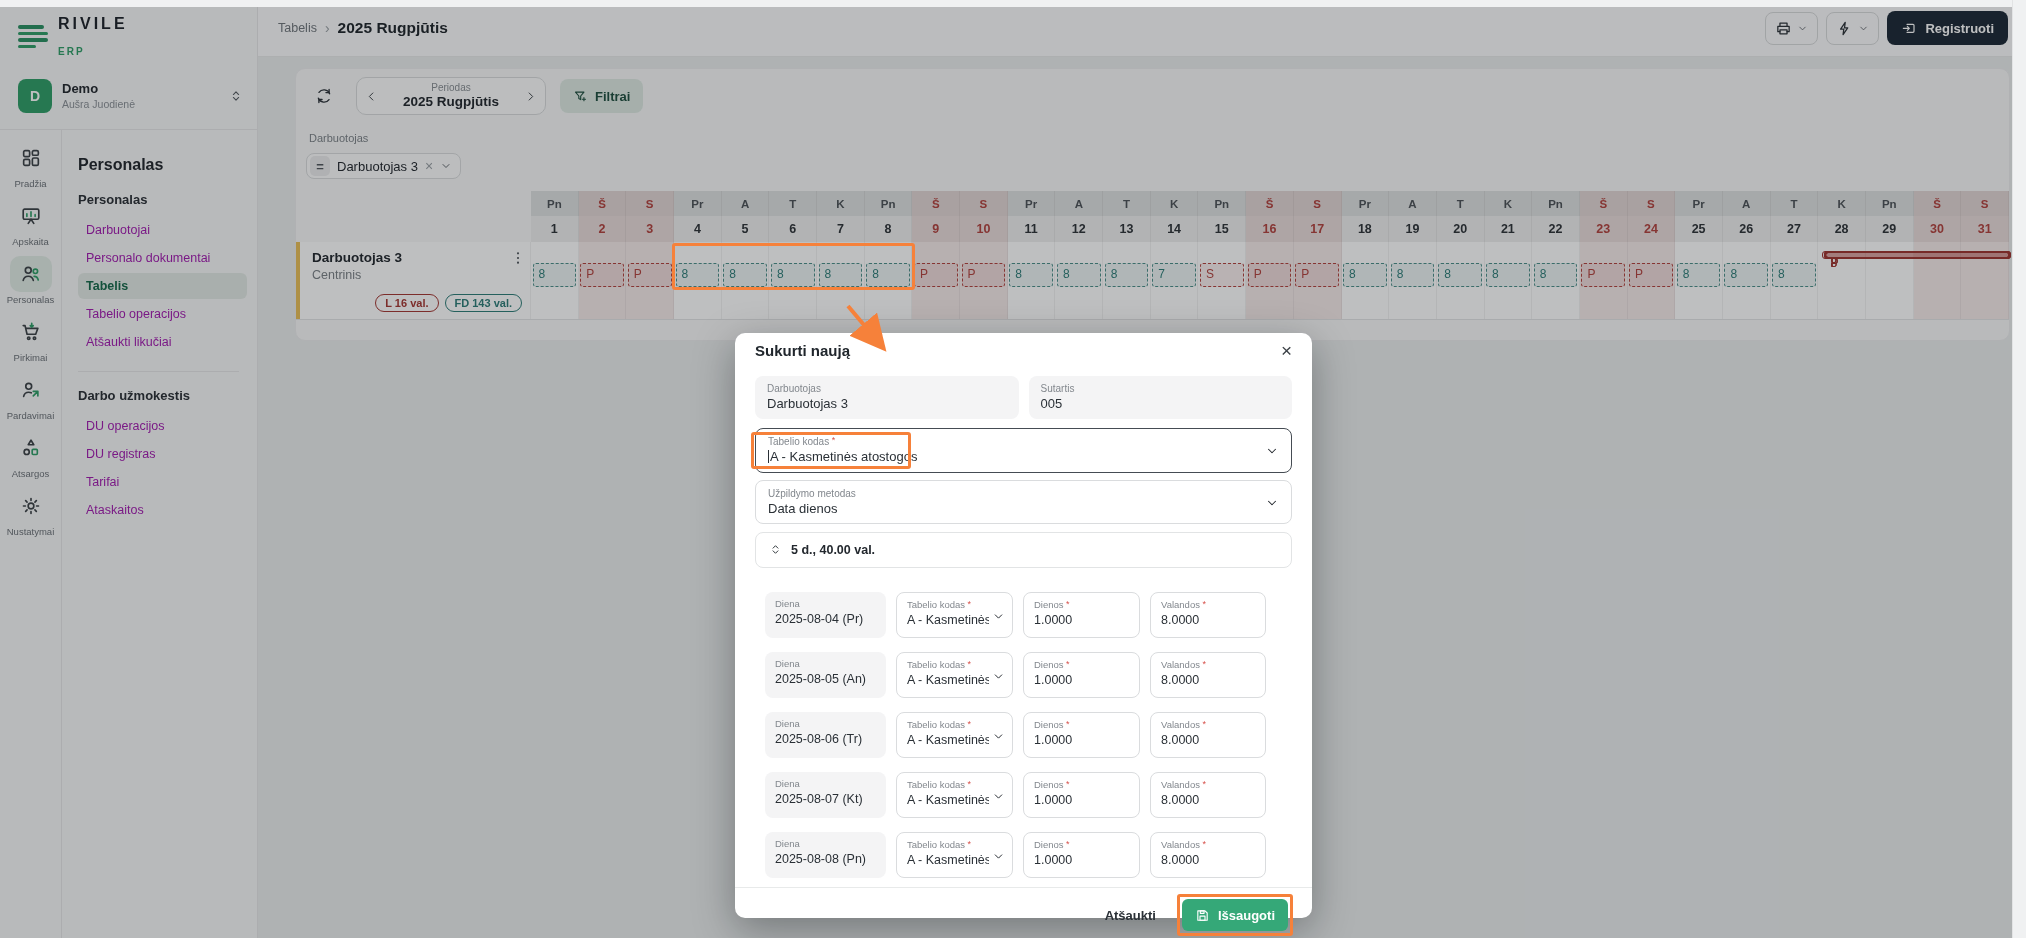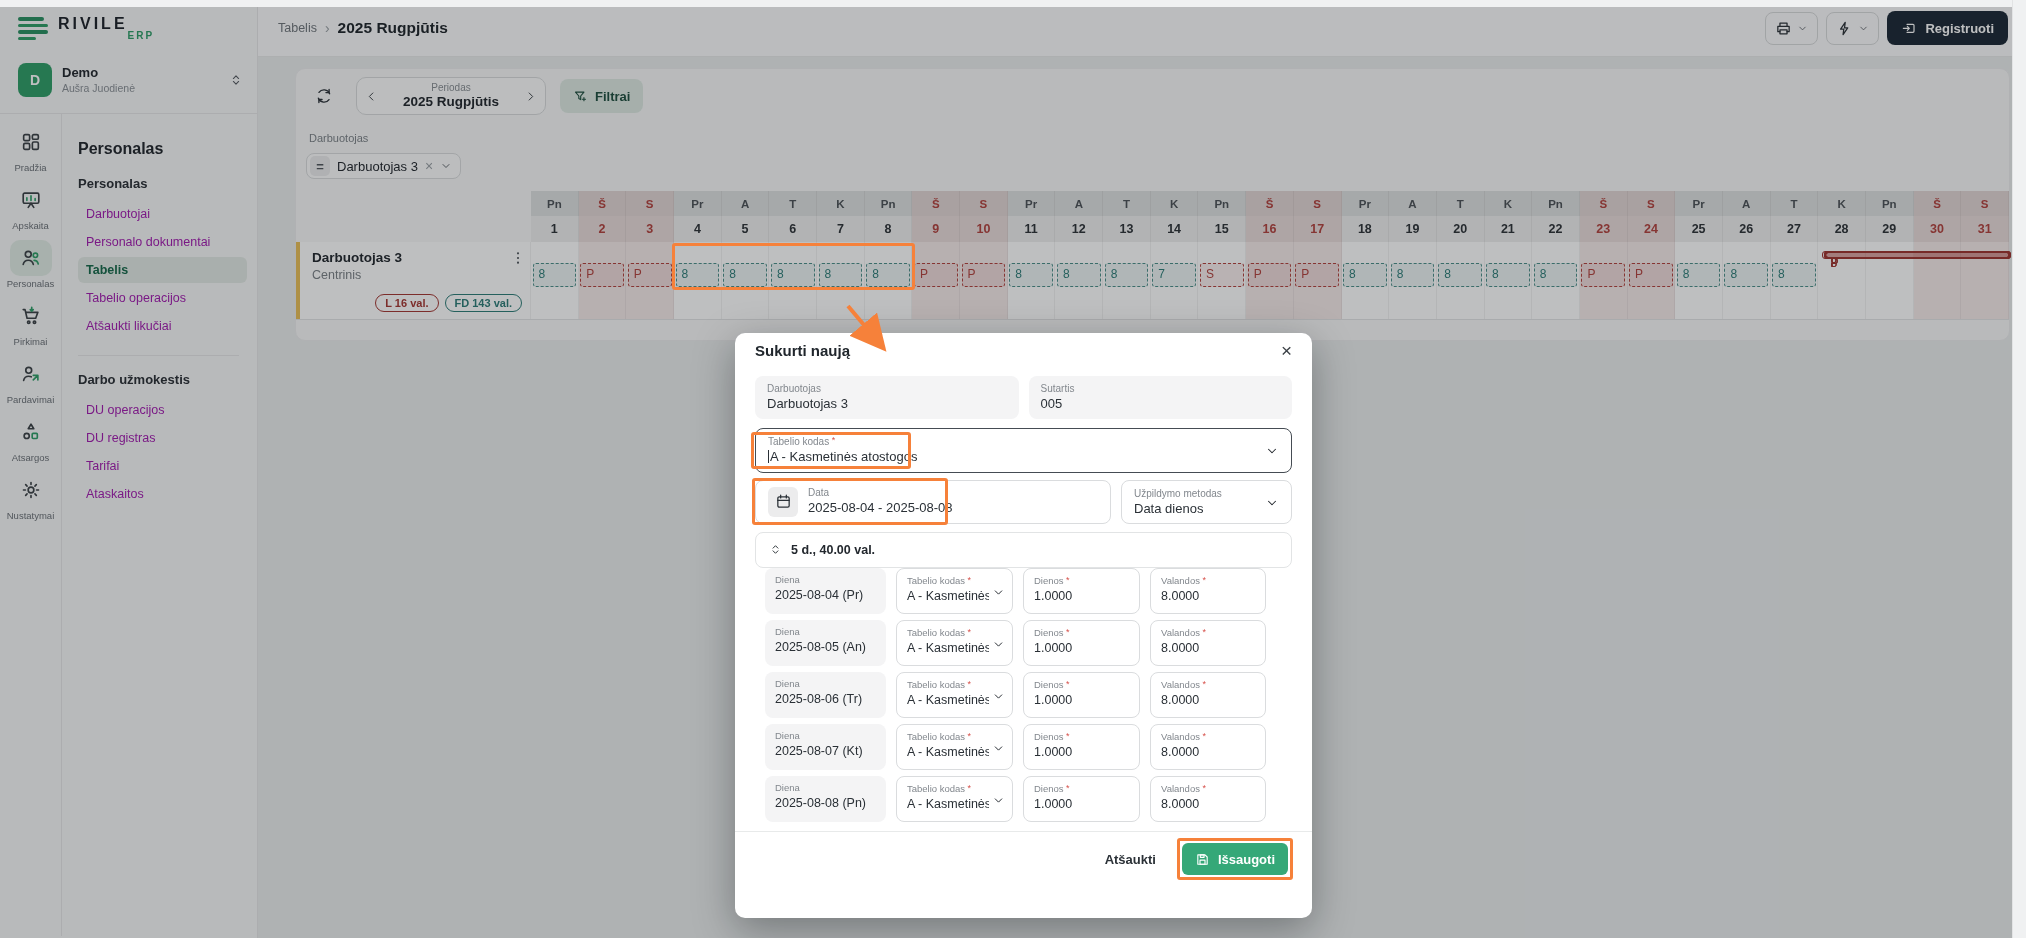--- a/index.html
+++ b/index.html
@@ -10,21 +10,21 @@
 
   
   .sidebar{position:absolute;left:0;top:0;width:258px;height:938px;background:#f7f8f8;border-right:1px solid #e6e7e8;}
   .logo{display:flex;align-items:center;gap:10px;padding:16px 0 0 18px;}
   .logo-mark{display:flex;flex-direction:column;gap:3px;width:30px;}
   .logo-mark i{display:block;height:3.5px;border-radius:2px;background:#2f9e68;}
   .logo-mark i:nth-child(1){width:26px;background:#2a9162;}
   .logo-mark i:nth-child(2){width:30px;}
   .logo-mark i:nth-child(3){width:30px;background:#2a9162;}
   .logo-mark i:nth-child(4){width:18px;}
-  .logo-text{display:flex;flex-direction:row;line-height:1;}
+  .logo-text{display:flex;flex-direction:column;line-height:1;}
   .logo-text b{font-size:16px;letter-spacing:3px;color:#1d232a;}
   .logo-text em{font-style:normal;font-size:10px;letter-spacing:2px;color:#2f9e68;margin-top:15px;font-weight:700;}
   .user{display:flex;align-items:center;gap:10px;margin:18px 10px 0 14px;padding:4px;border-radius:8px;}
   .avatar{width:34px;height:34px;border-radius:8px;background:#2f9e68;color:#fff;font-weight:700;font-size:14px;
           display:flex;align-items:center;justify-content:center;}
   .u-meta{display:flex;flex-direction:column;flex:1;line-height:1.25;}
   .u-name{font-size:13px;font-weight:700;color:#23282e;}
   .u-sub{font-size:10.5px;color:#8a9096;}
   .u-chev{width:14px;height:14px;color:#565c62;}
   .sb-div{height:1px;background:#e6e7e8;margin-top:12px;}
@@ -136,21 +136,21 @@
   .chevabs{position:absolute;right:12px;top:15px;width:14px;height:14px;color:#23282e;}
   .caret{display:inline-block;width:0;height:13px;border-left:1.5px solid #2a3036;margin-right:1px;vertical-align:-2px;}
   .data-row{margin-top:7px;}
   .data-field{width:356px;height:44px;display:flex;align-items:center;gap:10px;padding:6px 12px;}
   .cal-sq{width:30px;height:30px;border-radius:6px;background:#ececed;display:flex;align-items:center;justify-content:center;color:#2c3238;flex:0 0 auto;}
   .cal-sq span{width:17px;height:17px;display:block;}
   .metodas-field{flex:1;height:44px;}
   .summary{margin-top:8px;height:36px;border:1px solid #e2e4e5;border-radius:8px;display:flex;align-items:center;gap:9px;padding:0 13px;}
   .summary .sic{width:13px;height:13px;color:#2b3137;}
   .summary b{font-size:12.5px;color:#23282e;}
-  .m-rows{padding-left:10px;display:flex;flex-direction:column;gap:6px;}
+  .m-rows{margin-top:24px;padding-left:10px;display:flex;flex-direction:column;gap:14px;}
   .mrow{display:flex;gap:10px;}
   .mrow .mf{height:46px;padding:6px 10px;}
   .mrow .mlb{font-size:9.5px;}
   .mrow .mval{font-size:12.5px;}
   .f-diena{width:121px;}
   .f-kodas{width:117px;}
   .f-dienos{width:117px;}
   .f-valandos{width:116px;}
   .clip{overflow:hidden;width:82px;}
   .mrow .chevabs{right:7px;top:17px;width:13px;height:13px;}
@@ -617,35 +617,20 @@
       <div class="mlb req">Tabelio kodas</div>
       <div class="mval"><span class="caret"></span><span>A - Kasmetinės atostogos</span></div>
       <span class="chevabs" data-icon="chev-down">
           <svg viewBox="0 0 24 24" fill="none" stroke="currentColor" stroke-width="1.8" stroke-linecap="round" stroke-linejoin="round">
             <path d="M6 9l6 6 6-6"></path>
           </svg>
         </span>
     </div>
 
     <div class="m-row data-row">
-      <div class="mf bord data-field">
-        <span class="hl hl-data"></span>
-        <span class="cal-sq">
-            <span data-icon="calendar">
-              <svg viewBox="0 0 24 24" fill="none" stroke="currentColor" stroke-width="1.8" stroke-linecap="round" stroke-linejoin="round">
-                <rect x="4" y="5.5" width="16" height="14.5" rx="2"></rect>
-                <path d="M8 3v4M16 3v4M4 10.5h16"></path>
-              </svg>
-            </span>
-          </span>
-        <span>
-          <div class="mlb">Data</div>
-          <div class="mval">2025-08-04 - 2025-08-08</div>
-        </span>
-      </div>
       <div class="mf bord metodas-field">
         <div class="mlb">Užpildymo metodas</div>
         <div class="mval">Data dienos</div>
         <span class="chevabs" data-icon="chev-down">
             <svg viewBox="0 0 24 24" fill="none" stroke="currentColor" stroke-width="1.8" stroke-linecap="round" stroke-linejoin="round">
               <path d="M6 9l6 6 6-6"></path>
             </svg>
           </span>
       </div>
     </div>

